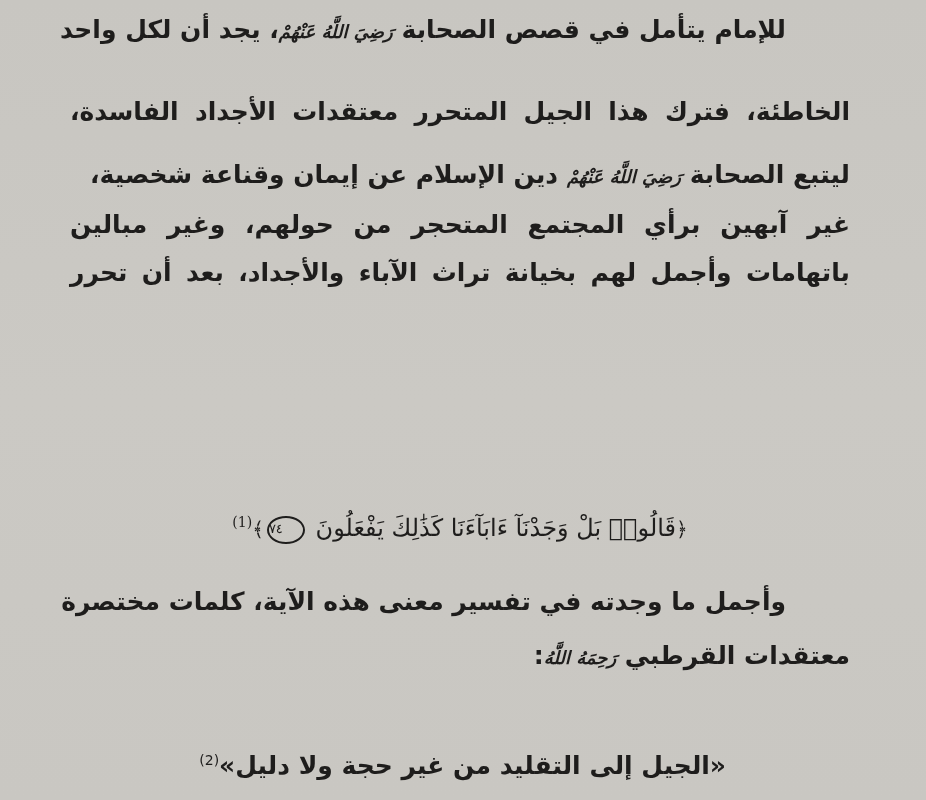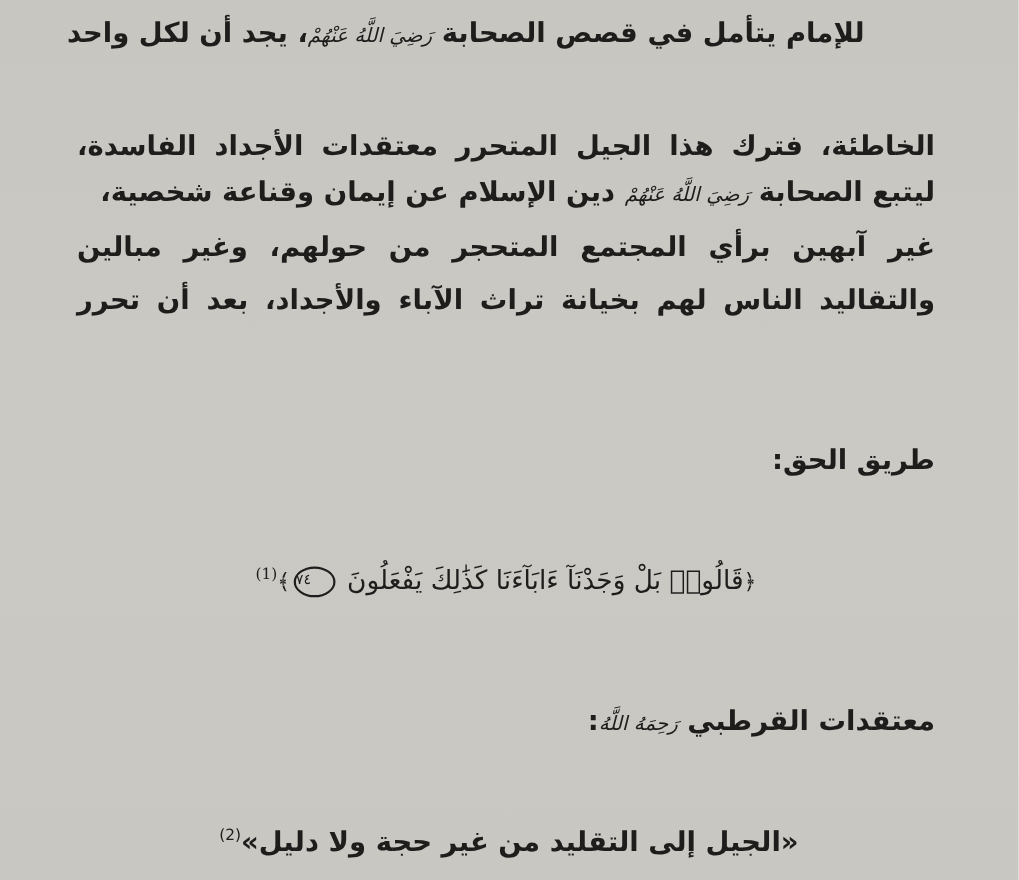--- a/index.html
+++ b/index.html
@@ -9,21 +9,21 @@
     font-family: "DejaVu Sans", sans-serif;
     color: #1e1d1c;
   }
   .page { position: relative; width: 926px; height: 800px; direction: rtl; }
   .line {
     position: absolute; right: 76px; left: 70px;
     font-size: 25px; font-weight: bold; line-height: 40px; height: 40px;
     white-space: nowrap; text-align: justify; text-align-last: justify;
   }
   .line.last { text-align-last: right; }
-  .honor { font-size: 18px; font-weight: normal; font-style: italic; }
+  .honor { font-size: 18px; font-weight: bold; font-style: italic; }
   .ayah {
     position: absolute; left: 230px; width: 460px; top: 500px; height: 44px;
     font-family: "DejaVu Serif", serif; font-size: 24px; line-height: 44px;
     text-align: center; white-space: nowrap;
   }
   .bracket { font-size: 20px; }
   .ayah-num {
     display: inline-block; width: 34px; height: 24px; line-height: 22px;
     border: 2px solid #1e1d1c; border-radius: 50%; font-size: 13px;
     text-align: left; vertical-align: middle; margin: 0 3px;
@@ -35,36 +35,36 @@
   }
 </style>
 </head>
 <body>
 
 <div class="page">
 
   <div class="line" style="top:10px; right:140px;"><span>للإمام يتأمل في قصص الصحابة</span> <span class="honor">رَضِيَ اللَّهُ عَنْهُمْ</span><span>، يجد أن لكل واحد</span></div>
 
 
-  <div class="line" style="top:113px;">الخاطئة، فترك هذا الجيل المتحرر معتقدات الأجداد الفاسدة،</div>
+  <div class="line" style="top:92px;">الخاطئة، فترك هذا الجيل المتحرر معتقدات الأجداد الفاسدة،</div>
 
   <div class="line" style="top:155px;margin-left:30px;"><span>ليتبع الصحابة</span> <span class="honor">رَضِيَ اللَّهُ عَنْهُمْ</span><span> دين الإسلام عن إيمان وقناعة شخصية،</span></div>
 
   <div class="line" style="top:205px;">غير آبهين برأي المجتمع المتحجر من حولهم، وغير مبالين</div>
 
-  <div class="line" style="top:253px;">والتقاليد الناس لهم بخيانة تراث الآباء والأجداد، بعد أن تحرر</div>
+  <div class="line" style="top:253px;">باتهامات وأجمل لهم بخيانة تراث الآباء والأجداد، بعد أن تحرر</div>
 
 
-  <div class="line last" style="top:398px;">طريق الحق:</div>
 
   <div class="ayah">
     <span class="bracket">﴿</span><span>قَالُوا۟ بَلْ وَجَدْنَآ ءَابَآءَنَا كَذَٰلِكَ يَفْعَلُونَ</span>
     <span class="ayah-num">٧٤</span><span class="bracket">﴾</span><span class="fn">(1)</span>
   </div>
 
+  <div class="line" style="top:582px; right:140px;">وأجمل ما وجدته في تفسير معنى هذه الآية، كلمات مختصرة</div>
 
   <div class="line last" style="top:636px;"><span>معتقدات القرطبي</span> <span class="honor">رَحِمَهُ اللَّهُ</span><span>:</span></div>
 
   <div class="quote">
     <span>«</span><span>الجيل إلى التقليد من غير حجة ولا دليل</span><span>»</span><span class="fn">(2)</span>
   </div>
 
 </div>
 
 </body></html>

